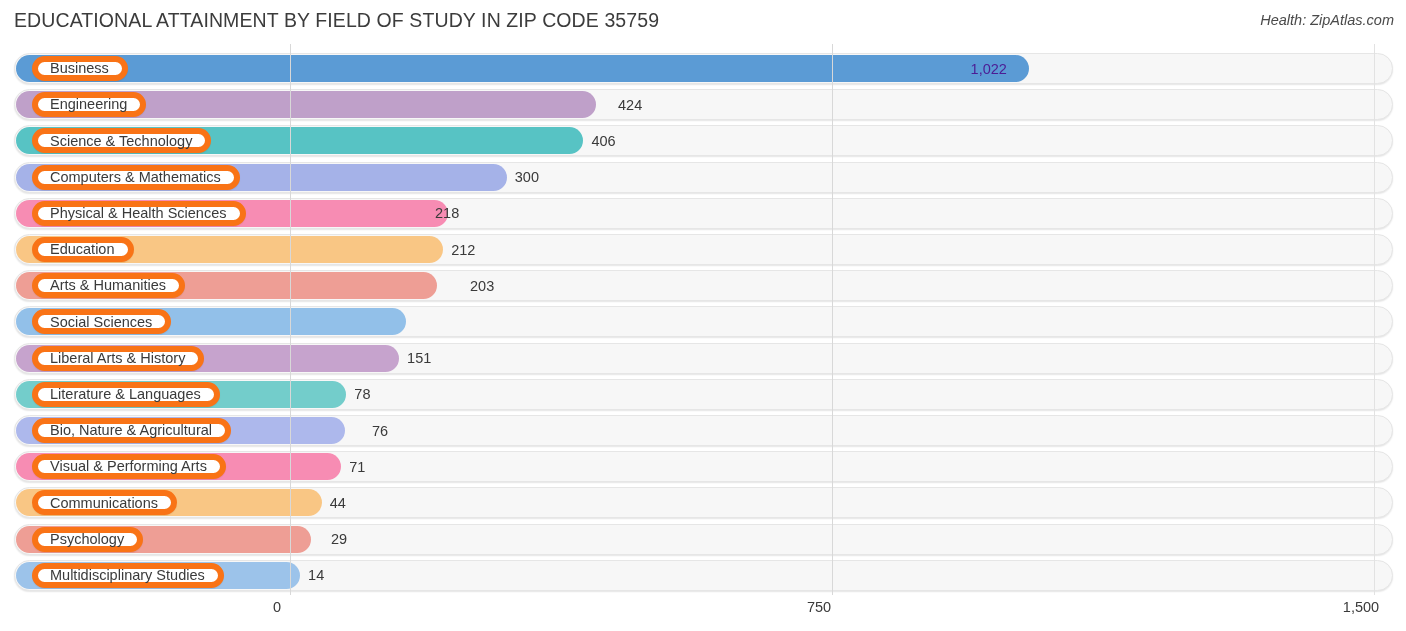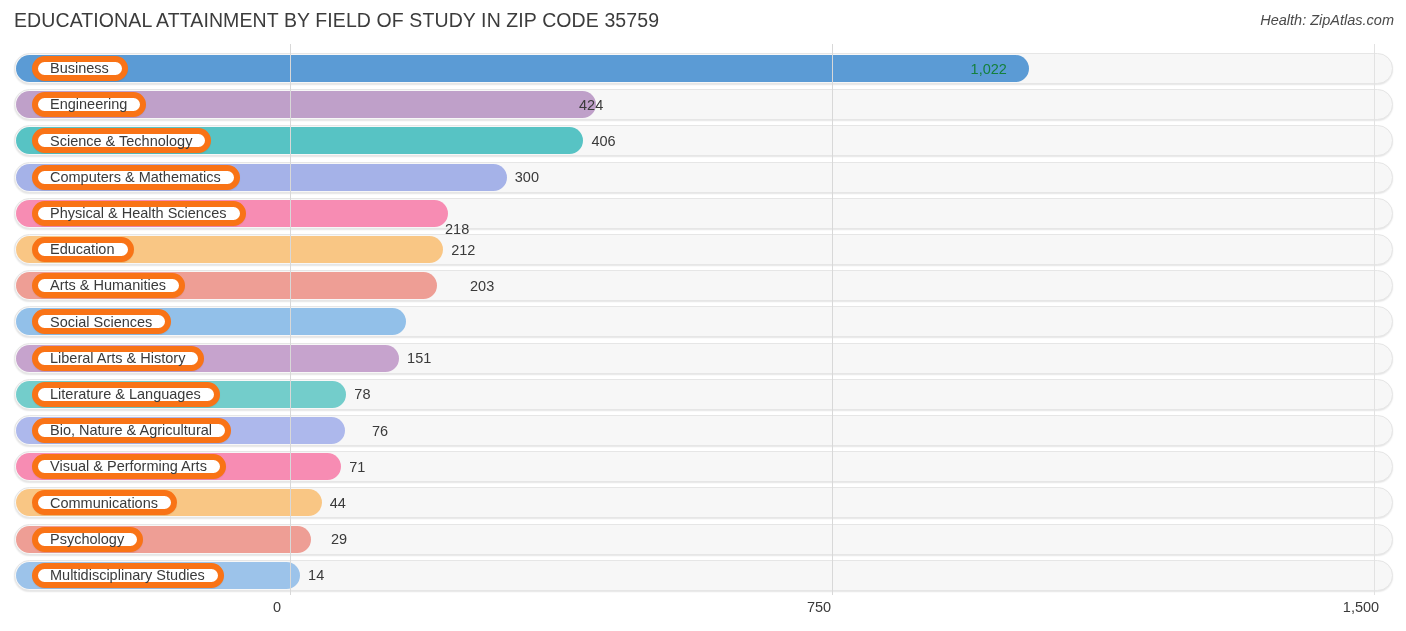--- a/index.html
+++ b/index.html
@@ -114,21 +114,21 @@
     color: #3a3a3a;
     white-space: nowrap;
     z-index: 6;
   }
   
   .value-in {
     position: absolute;
     top: 0; height: 31px;
     display: flex; align-items: center;
     font-size: 14.5px;
-    color: #15803d;
+    color: #4c1d95;
     white-space: nowrap;
     z-index: 6;
   }
 
   
   #axis {
     position: absolute;
     left: 0; top: 595px;
     width: 1406px; height: 36px;
   }
@@ -165,21 +165,21 @@
             <span class="pill-label">Business</span>
           </div>
           <div class="value-in" style="left: 956.565px;">1,022</div>
         </div>
         <div class="row" style="top: 45.2px;">
           <div class="track"></div>
           <div class="bar" style="width: 580.411px; background: rgb(191, 160, 201);"></div>
           <div class="pill">
             <span class="pill-label">Engineering</span>
           </div>
-          <div class="value-out" style="left: 565px;">424</div>
+          <div class="value-out" style="left: 604px;">424</div>
         </div>
         <div class="row" style="top: 81.4px;">
           <div class="track"></div>
           <div class="bar" style="width: 567.403px; background: rgb(87, 195, 196);"></div>
           <div class="pill">
             <span class="pill-label">Science &amp; Technology</span>
           </div>
           <div class="value-out" style="left: 577.403px;">406</div>
         </div>
         <div class="row" style="top: 117.6px;">
@@ -189,21 +189,21 @@
             <span class="pill-label">Computers &amp; Mathematics</span>
           </div>
           <div class="value-out" style="left: 500.8px;">300</div>
         </div>
         <div class="row" style="top: 153.8px;">
           <div class="track"></div>
           <div class="bar" style="width: 431.541px; background: rgb(247, 140, 179);"></div>
           <div class="pill">
             <span class="pill-label">Physical &amp; Health Sciences</span>
           </div>
-          <div class="value-out" style="left: 431px; margin-top: 16px;">218</div>
+          <div class="value-out" style="left: 421px;">218</div>
         </div>
         <div class="row" style="top: 190px;">
           <div class="track"></div>
           <div class="bar" style="width: 427.205px; background: rgb(249, 198, 132);"></div>
           <div class="pill">
             <span class="pill-label">Education</span>
           </div>
           <div class="value-out" style="left: 437.205px;">212</div>
         </div>
         <div class="row" style="top: 226.2px;">

